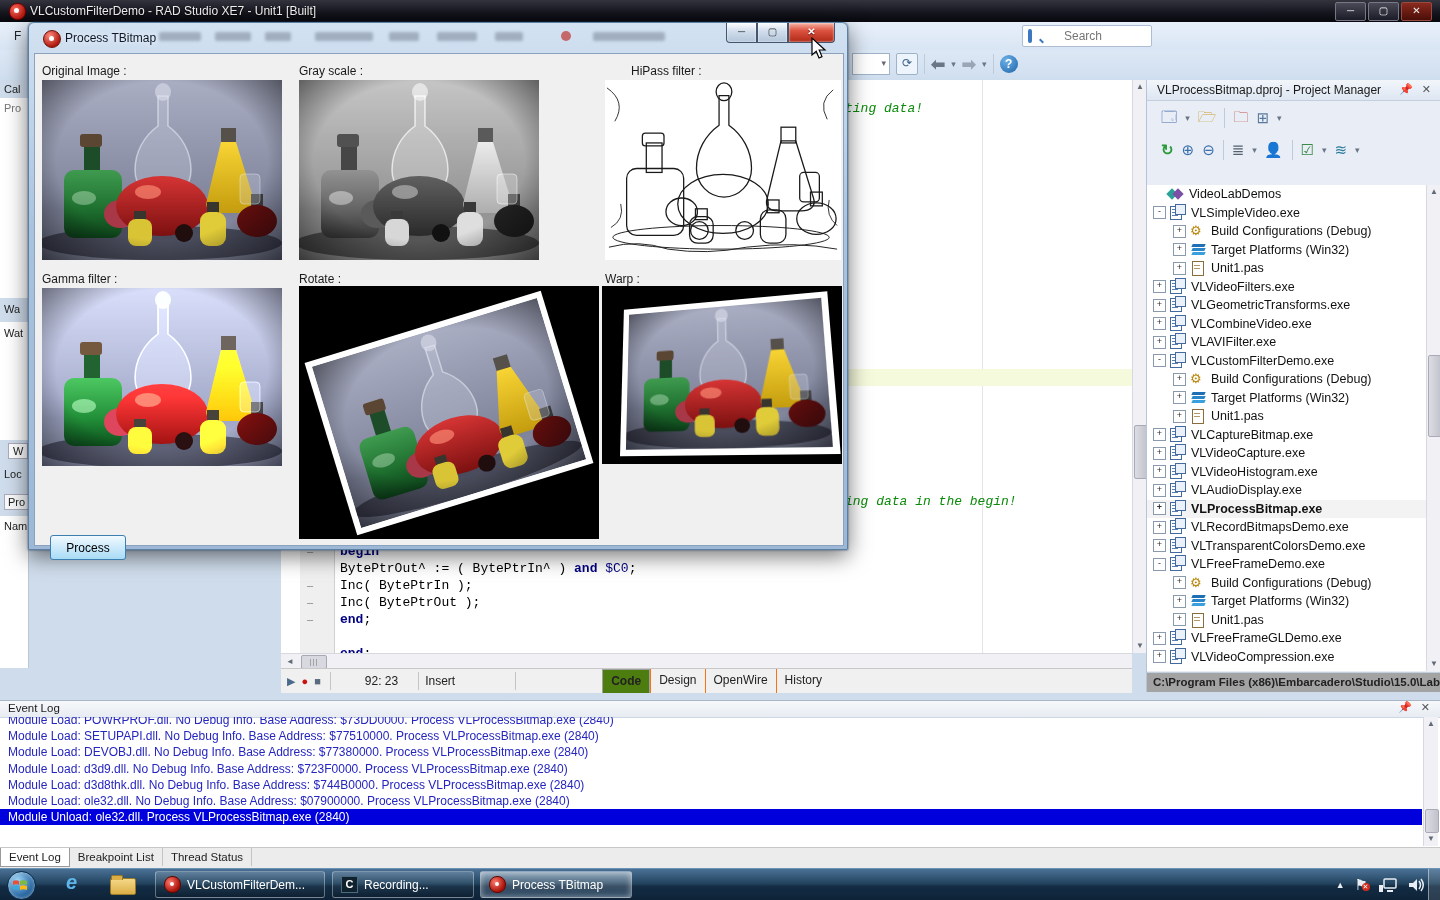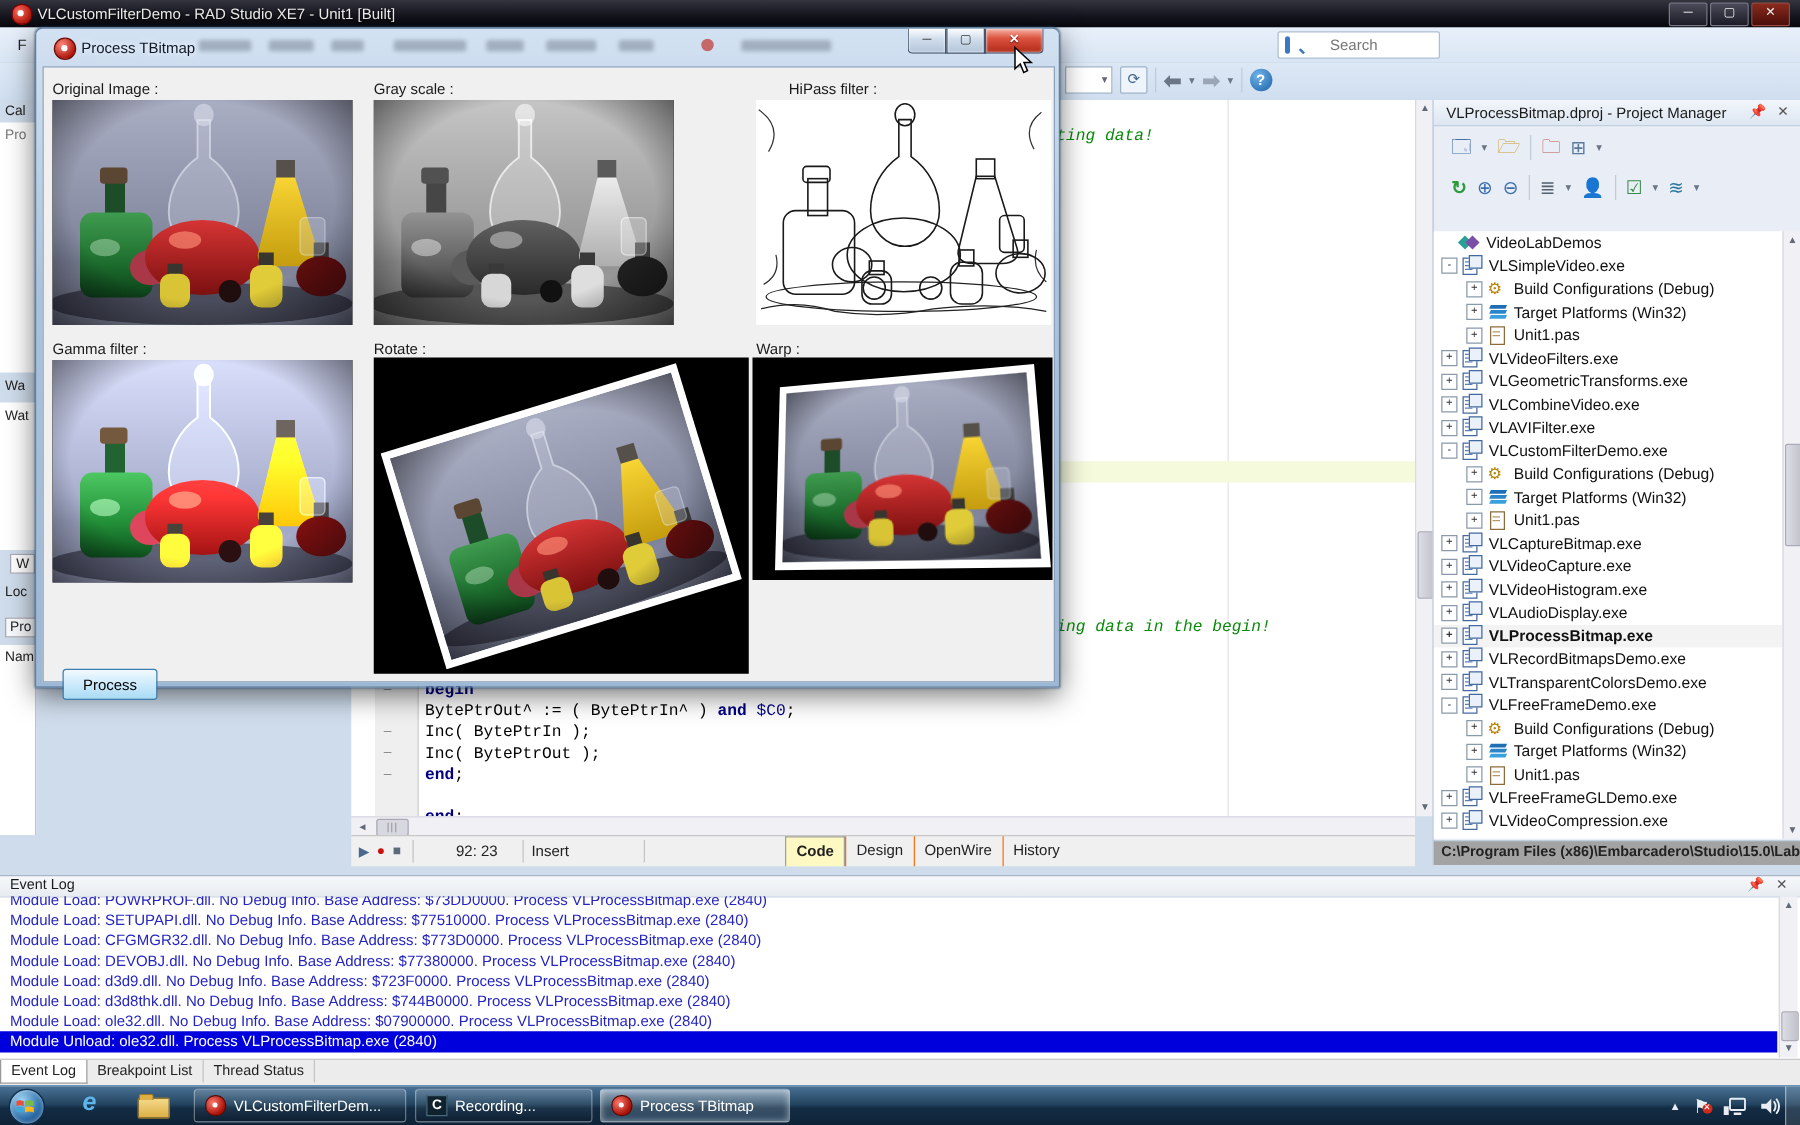--- a/index.html
+++ b/index.html
@@ -59,21 +59,21 @@
 
   #hscroll{left:281px;top:653px;width:851px;height:15px;background:#f0f0f5;border-top:1px solid #d8d8e0;}
   #hthumb{position:absolute;left:20px;top:1px;width:24px;height:12px;background:#d8d8e0;border:1px solid #a8a8b4;border-radius:2px;
     color:#888;font-size:8px;text-align:center;line-height:11px;letter-spacing:1px;}
 
   #statusbar{left:281px;top:668px;width:851px;height:24px;background:#f0f0f0;border-top:1px solid #c8c8c8;display:flex;align-items:center;font-size:12px;color:#222;}
   .sbsep{width:1px;height:18px;background:#c4c4c4;margin:0 6px;}
   .dbgico{margin:0 3px;font-size:11px;}
   .sbtabs{display:flex;height:24px;align-items:stretch;margin-left:80px;}
   .sbtab{padding:4px 8px;border-left:1px solid #f97316;color:#222;}
-  .sbtab.active{background:#fef9c3;border:1px solid #a0a0a0;border-bottom:0;font-weight:bold;margin-left:26px;}
+  .sbtab.active{background:#4d7c0f;border:1px solid #a0a0a0;border-bottom:0;font-weight:bold;}
 
   
   #pm{left:1146px;top:80px;width:294px;height:612px;background:#e9eef6;border-left:1px solid #b4c4da;}
   #pmhdr{position:absolute;left:0;top:0;width:100%;height:20px;background:linear-gradient(#f2f6fb,#dde6f2);border-bottom:1px solid #c2cfdf;}
   #pmhdr .t{position:absolute;left:10px;top:3px;font-size:12px;color:#1a1a1a;}
   .hico{position:absolute;top:3px;font-size:11px;color:#555;}
   .pmtb{position:absolute;left:0;width:100%;display:flex;align-items:center;gap:8px;padding-left:14px;box-sizing:border-box;}
   .pmico{font-size:15px;}
   .tsep{width:1px;height:20px;background:#c0cbd9;}
   #pmfile{position:absolute;left:0;top:86px;width:100%;height:18px;background:#f6f8fb;border-top:1px solid #c8d2e0;border-bottom:1px solid #c8d2e0;font-size:12px;color:#222;padding:2px 0 0 10px;box-sizing:border-box;}
@@ -488,21 +488,20 @@
 
   <div class="abs" id="evlog" data-interactable="false">
     <div id="evhdr" data-interactable="true">
       <div class="t" data-interactable="false">Event Log</div>
       <div class="hico" style="right:28px;top:0;" data-interactable="true">📌</div>
       <div class="hico" style="right:10px;top:0;" data-interactable="true">✕</div>
     </div>
     <div id="evbody" data-interactable="true">
         <div class="evrow" data-interactable="true" style="margin-top: -5px;">Module Load: POWRPROF.dll. No Debug Info. Base Address: $73DD0000. Process VLProcessBitmap.exe (2840)</div>
         <div class="evrow" data-interactable="true">Module Load: SETUPAPI.dll. No Debug Info. Base Address: $77510000. Process VLProcessBitmap.exe (2840)</div>
-        <div class="evrow" data-interactable="true">Module Load: CFGMGR32.dll. No Debug Info. Base Address: $773D0000. Process VLProcessBitmap.exe (2840)</div>
         <div class="evrow" data-interactable="true">Module Load: DEVOBJ.dll. No Debug Info. Base Address: $77380000. Process VLProcessBitmap.exe (2840)</div>
         <div class="evrow" data-interactable="true">Module Load: d3d9.dll. No Debug Info. Base Address: $723F0000. Process VLProcessBitmap.exe (2840)</div>
         <div class="evrow" data-interactable="true">Module Load: d3d8thk.dll. No Debug Info. Base Address: $744B0000. Process VLProcessBitmap.exe (2840)</div>
         <div class="evrow" data-interactable="true">Module Load: ole32.dll. No Debug Info. Base Address: $07900000. Process VLProcessBitmap.exe (2840)</div>
         <div class="evrow sel" data-interactable="true">Module Unload: ole32.dll. Process VLProcessBitmap.exe (2840)</div>
       </div>
     <div id="evvs" class="vscroll" data-interactable="true">
       <div class="sarrow" style="top:0;" data-interactable="true">▲</div>
       <div class="sarrow" style="bottom:0;top:auto;" data-interactable="true">▼</div>
       <div class="sthumb" style="top:92px;height:22px;" data-interactable="true"></div>

